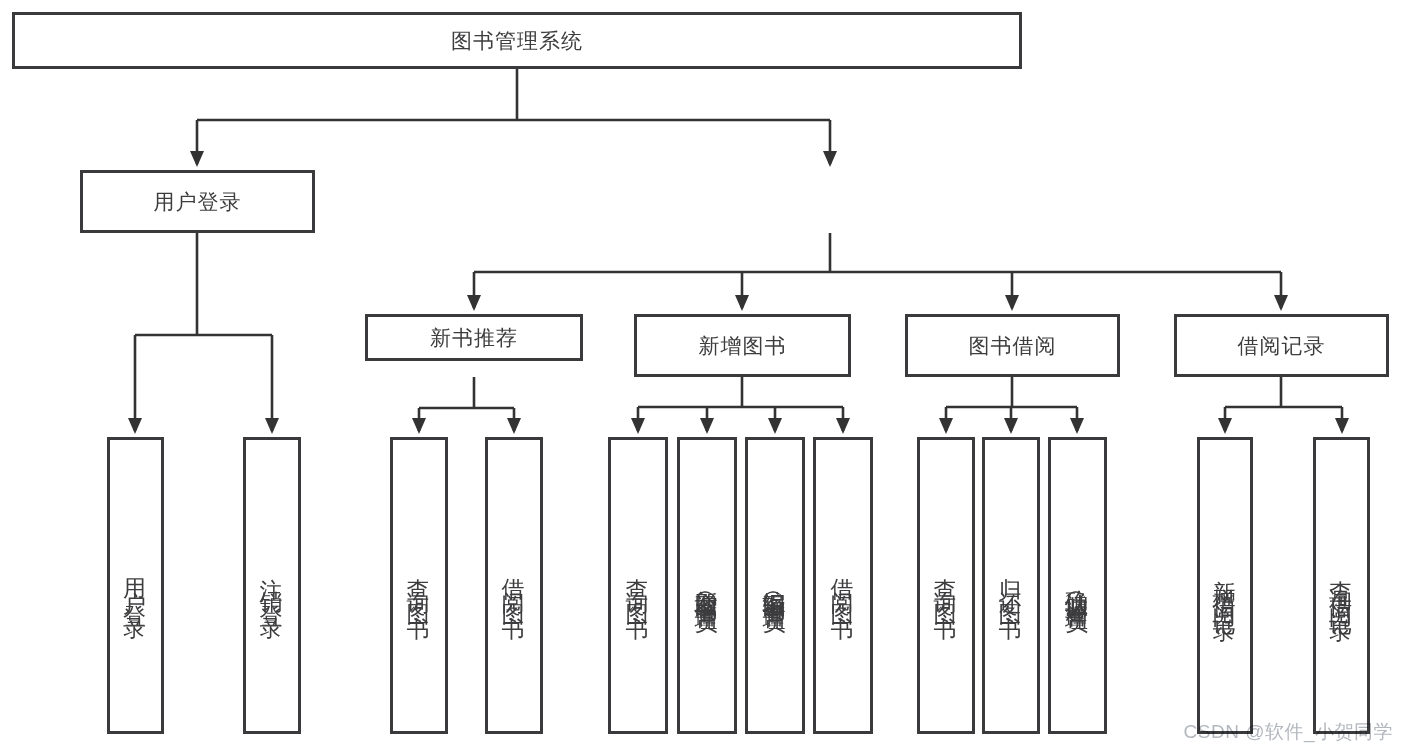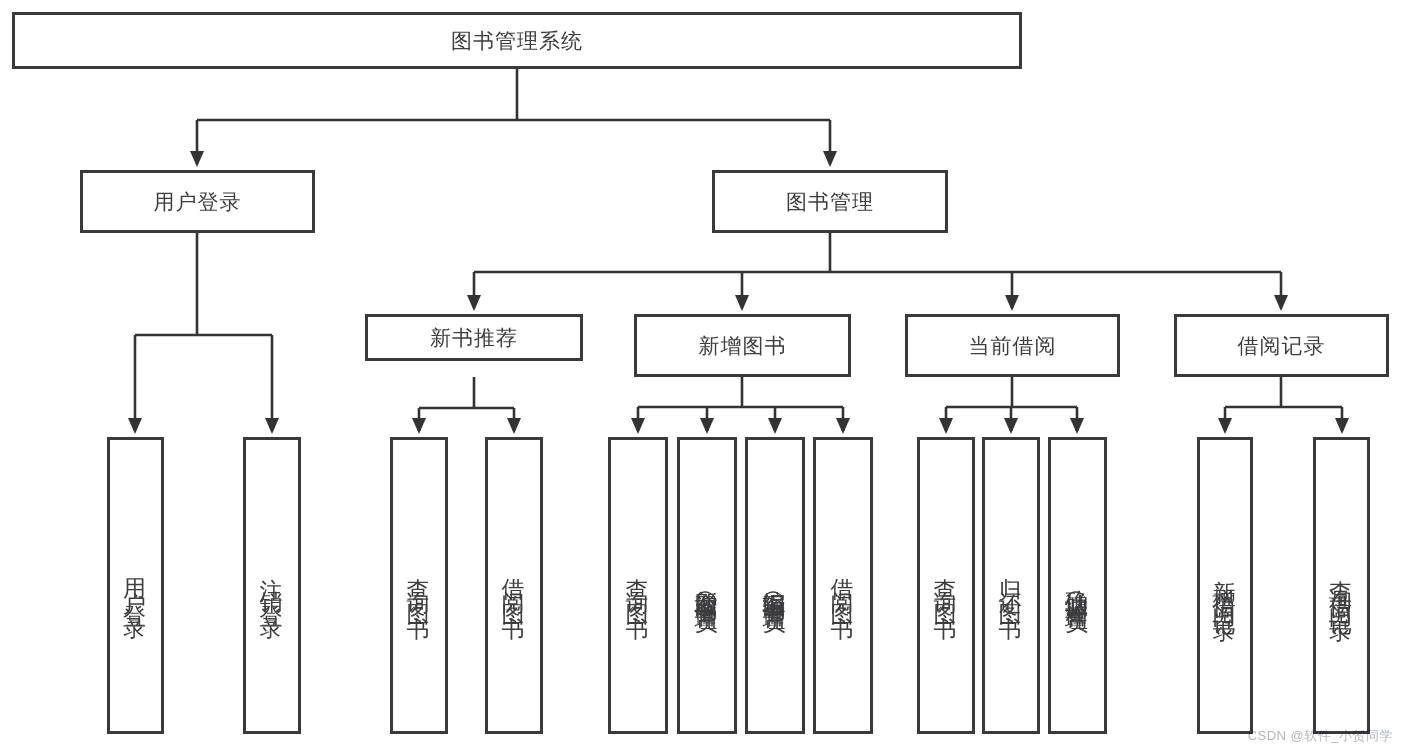--- a/index.html
+++ b/index.html
@@ -36,21 +36,21 @@
     font-size: 23px;
     letter-spacing: 13px;
     white-space: normal;
   }
   .node.v.mid  { letter-spacing: 8px; }
   .node.v.long { letter-spacing: 3px; }
   #watermark {
     position: absolute;
     right: 12px;
     bottom: 2px;
-    font-size: 13px;
+    font-size: 19px;
     color: #b3b7be;
     letter-spacing: 0.5px;
     z-index: 10;
     mix-blend-mode: multiply;
     margin-left: 40px;
   }
 </style>
 </head>
 <body>
 
@@ -88,25 +88,24 @@
     <line x1="946" y1="407" x2="946" y2="431" stroke="#333333" stroke-width="2.6" marker-end="url(#arrow)"></line>
     <line x1="1011" y1="407" x2="1011" y2="431" stroke="#333333" stroke-width="2.6" marker-end="url(#arrow)"></line>
     <line x1="1077" y1="407" x2="1077" y2="431" stroke="#333333" stroke-width="2.6" marker-end="url(#arrow)"></line>
     <line x1="1225" y1="407" x2="1225" y2="431" stroke="#333333" stroke-width="2.6" marker-end="url(#arrow)"></line>
     <line x1="1342" y1="407" x2="1342" y2="431" stroke="#333333" stroke-width="2.6" marker-end="url(#arrow)"></line>
   </svg>
 
   <div class="node" style="left:12px;top:12px;width:1010px;height:57px">图书管理系统</div>
 
   <div class="node" style="left:80px;top:170px;width:235px;height:63px">用户登录</div>
-  <div class="node" style="left:712px;top:170px;width:236px;height:63px">图书管理</div>
 
   <div class="node" style="left:365px;top:314px;width:218px;height:47px">新书推荐</div>
   <div class="node" style="left:634px;top:314px;width:217px;height:63px">新增图书</div>
-  <div class="node" style="left:905px;top:314px;width:215px;height:63px">当前借阅</div>
+  <div class="node" style="left:905px;top:314px;width:215px;height:63px">图书借阅</div>
   <div class="node" style="left:1174px;top:314px;width:215px;height:63px">借阅记录</div>
 
   <div class="node v" style="left:107px;top:437px;width:57px;height:297px">用户登录</div>
   <div class="node v" style="left:243px;top:437px;width:58px;height:297px">注销登录</div>
 
   <div class="node v" style="left:390px;top:437px;width:58px;height:297px">查询图书</div>
   <div class="node v" style="left:485px;top:437px;width:58px;height:297px">借阅图书</div>
 
   <div class="node v" style="left:608px;top:437px;width:60px;height:297px">查询图书</div>
   <div class="node v long" style="left:677px;top:437px;width:60px;height:297px">新增图书（管理员）</div>

